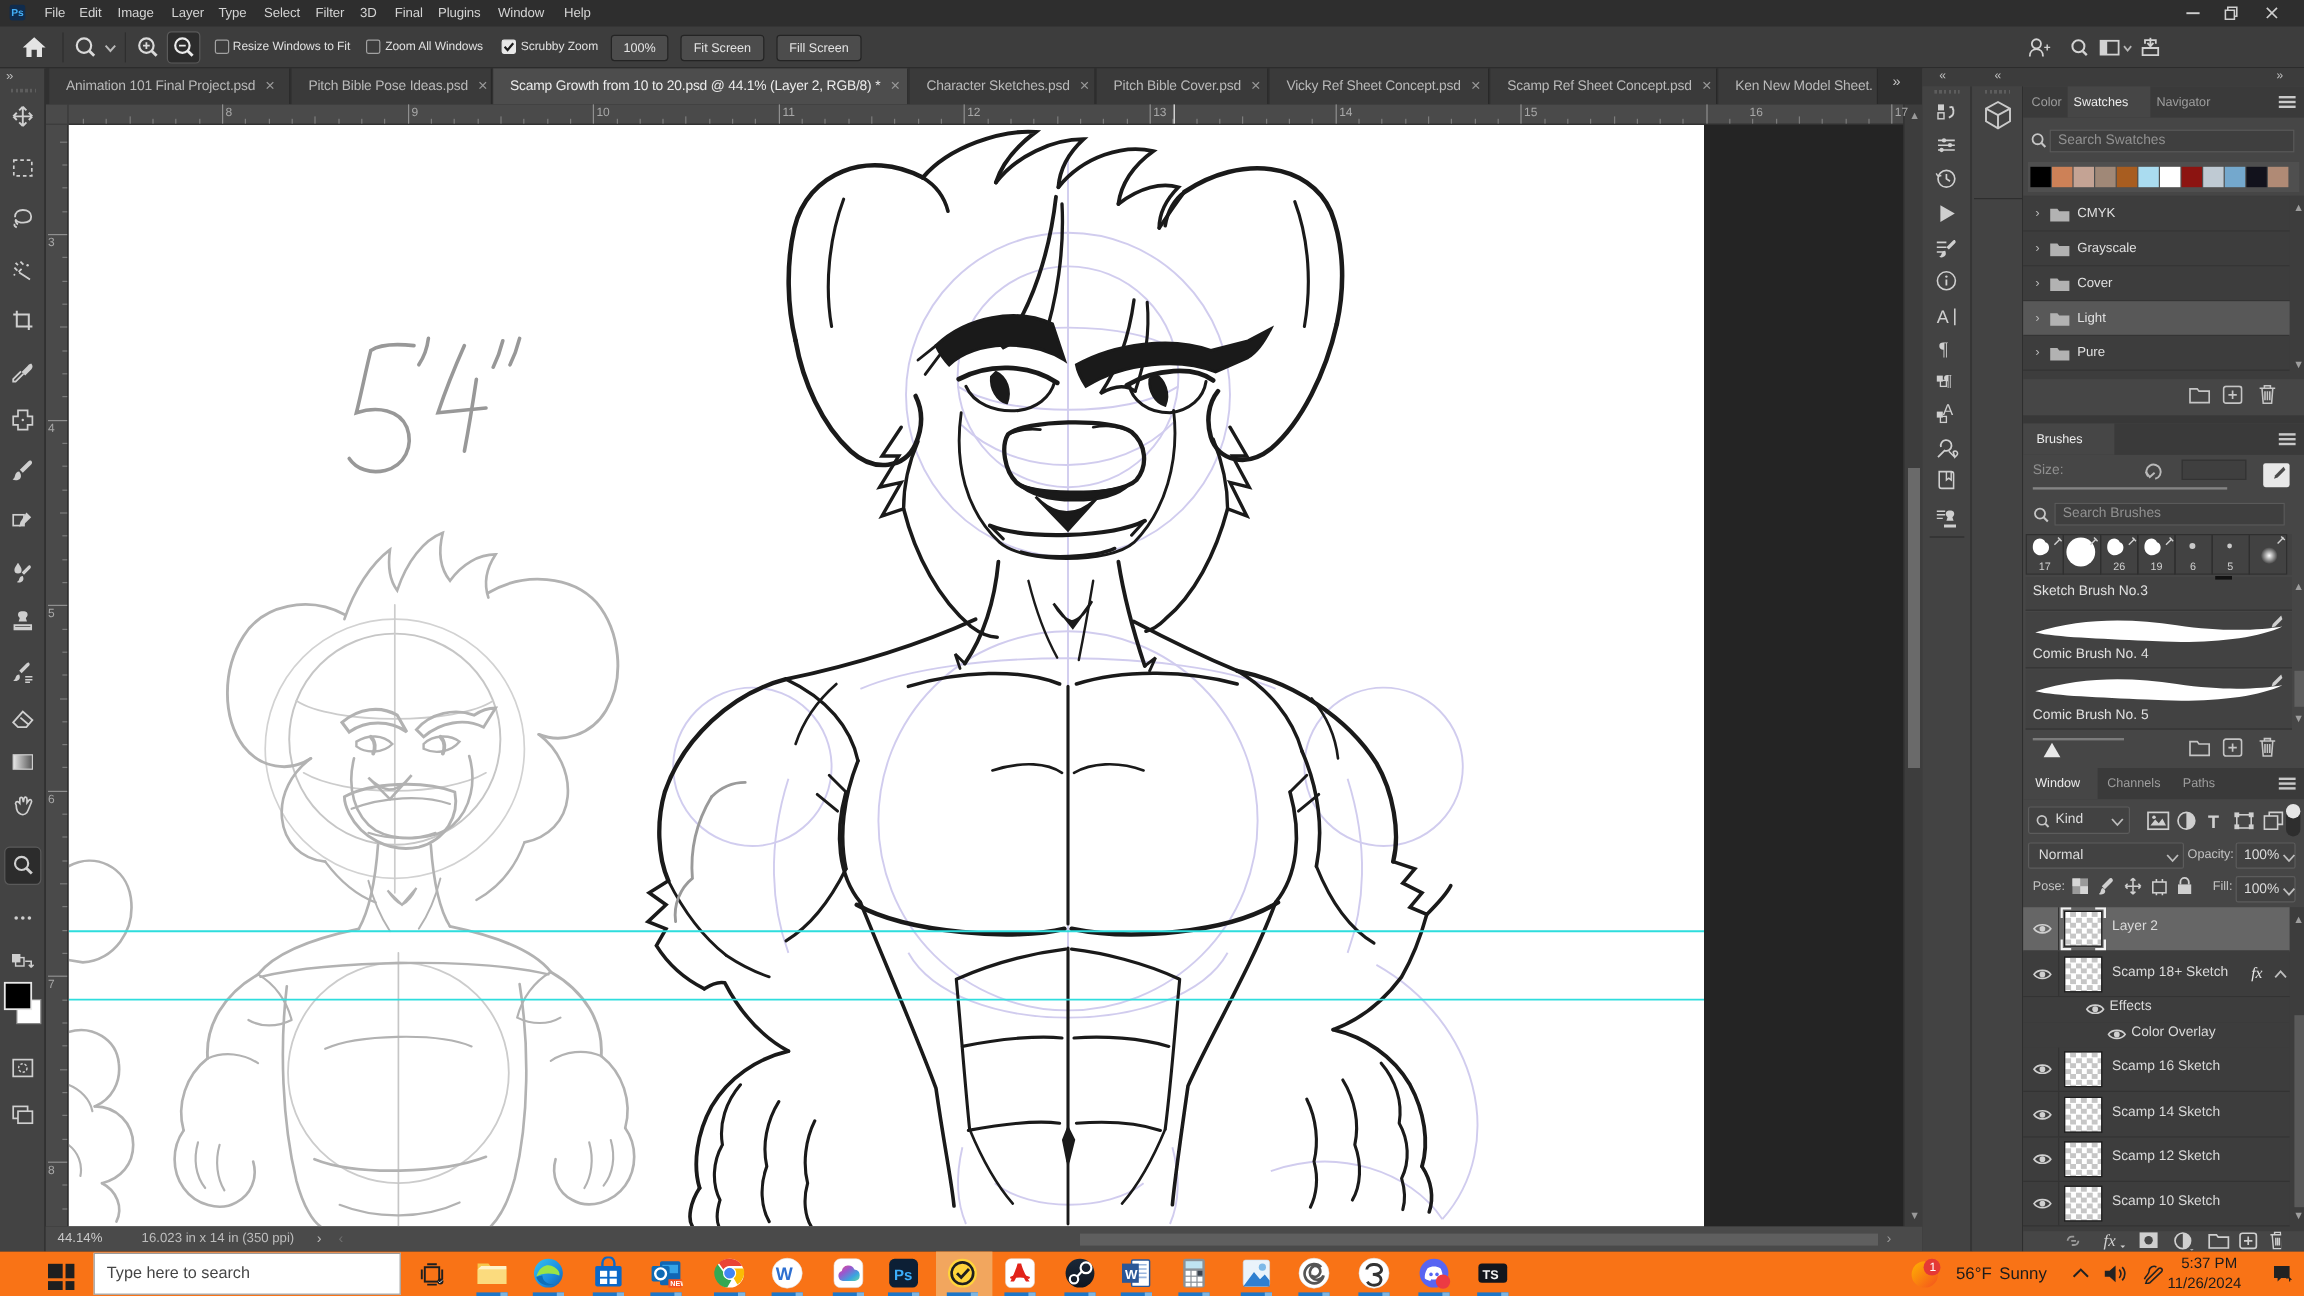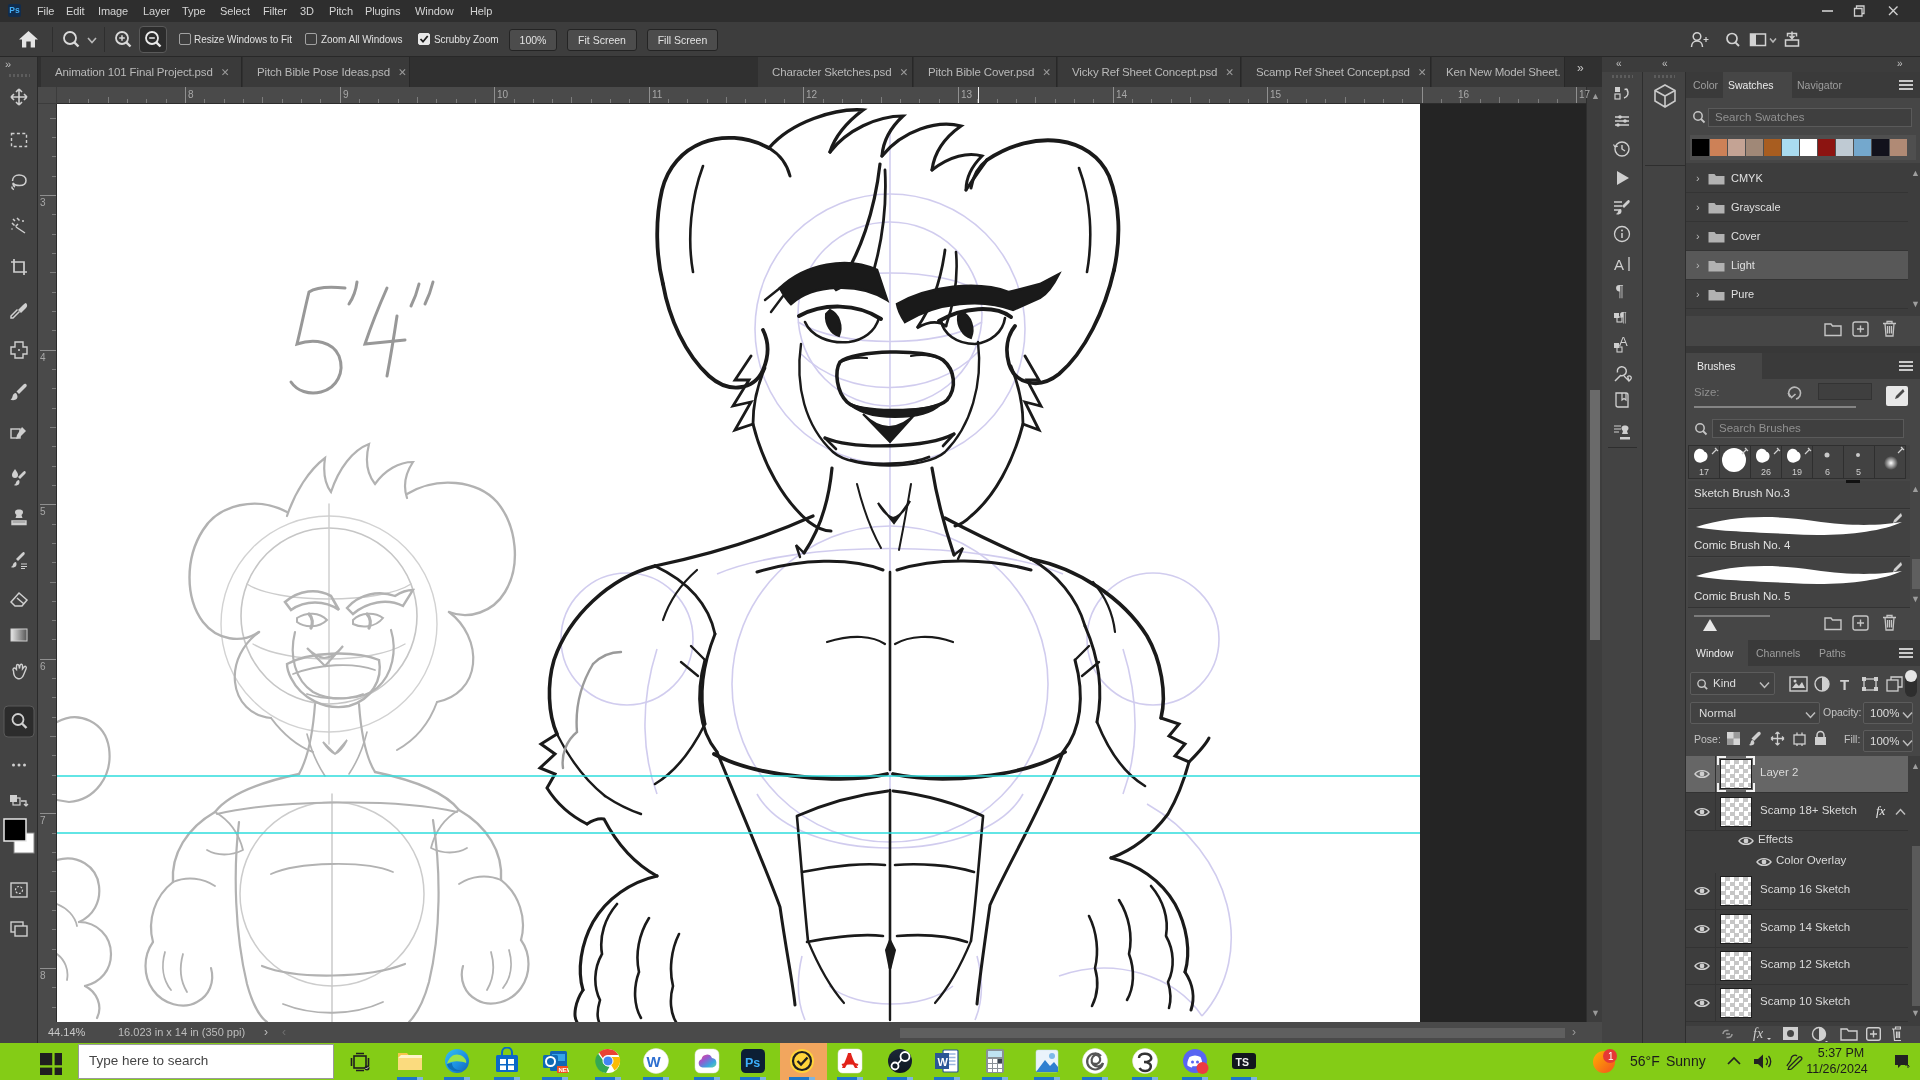--- a/index.html
+++ b/index.html
@@ -38,37 +38,37 @@
   .listrow { position:absolute; left:0; width:222px; height:29px; background:#3d3d3d; border-bottom:1px solid #343434;
      color:#e0e0e0; font-size:11px; line-height:29px; }
   .exp { position:absolute; left:10px; top:9px; width:7px; height:11px; color:#b8b8b8; font-size:11px; line-height:11px;}
   .layrow { position:absolute; left:0; width:222px; background:#3d3d3d; border-bottom:1px solid #333333;
      color:#dadada; font-size:11.5px; }
   .eyecol { position:absolute; left:0; top:0; bottom:0; width:30px; border-right:1px solid #333333; }
   .chk { position:absolute; width:32px; height:30px; background:
      repeating-conic-gradient(#c6c6c6 0 25%, #ffffff 0 50%) 0 0/ 9px 9px; border:1px solid #1e1e1e; }
   .ddown { position:absolute; background:#424242; border:1px solid #5c5c5c; border-radius:2px; color:#dcdcdc;
      font-size:11px; }
-  #taskbar { position:absolute; left:0; top:1043px; width:1920px; height:37px; background:#84cc16; }
+  #taskbar { position:absolute; left:0; top:1043px; width:1920px; height:37px; background:#f97316; }
   svg { display:block; }
 </style>
 </head>
 <body>
 
 <div id="menubar">
   <div class="abs" style="left:8px;top:4px;width:13px;height:13px;background:#102c4d;border-radius:2px;color:#43aef5;font-size:8.5px;font-weight:bold;text-align:center;line-height:13px;">Ps</div>
   <div class="menuitem" style="left:37px;">File</div>
   <div class="menuitem" style="left:66px;">Edit</div>
   <div class="menuitem" style="left:98px;">Image</div>
   <div class="menuitem" style="left:143px;">Layer</div>
   <div class="menuitem" style="left:182px;">Type</div>
   <div class="menuitem" style="left:220px;">Select</div>
   <div class="menuitem" style="left:263px;">Filter</div>
   <div class="menuitem" style="left:300px;">3D</div>
-  <div class="menuitem" style="left:329px;">Pitch</div>
+  <div class="menuitem" style="left:329px;">Final</div>
   <div class="menuitem" style="left:365px;">Plugins</div>
   <div class="menuitem" style="left:415px;">Window</div>
   <div class="menuitem" style="left:470px;">Help</div>
   <svg class="abs" style="left:1816px;top:0;" width="104" height="22" viewBox="0 0 104 22">
     <rect x="6" y="10.2" width="11" height="1.6" fill="#cfcfcf"></rect>
     <path d="M38.5 8.5 h7.5 v7.5 h-7.5 z M40.5 8.5 v-2.5 h7.5 v7.5 h-2.5" fill="none" stroke="#cfcfcf" stroke-width="1.3"></path>
     <path d="M73 6.5 L81.5 15 M81.5 6.5 L73 15" stroke="#cfcfcf" stroke-width="1.4"></path>
   </svg>
 </div>
 
@@ -117,20 +117,21 @@
     <path d="M82 7.5 l3 3.6 3-3.6" fill="none" stroke="#b5b5b5" stroke-width="1.5"></path>
     <path d="M99.5 5.5 v-3 h9 v3 M97.5 9 h13 v6 h-13 z" fill="none" stroke="#d2d2d2" stroke-width="1.5"></path>
     <path d="M104 0.5 v7 M101.5 4.8 l2.5 2.8 2.5-2.8" fill="none" stroke="#d2d2d2" stroke-width="1.5"></path>
   </svg>
 </div>
 
 <div id="tabbar">
   <div class="abs" style="left:0;top:0;width:41px;height:30px;background:#303030;color:#bdbdbd;font-size:11px;padding:1px 0 0 6px;">»</div>
   <div class="tab" style="left:41px;width:201px;"><span class="tx">Animation 101 Final Project.psd</span><span class="cl">✕</span></div>
   <div class="tab" style="left:243px;width:167px;"><span class="tx">Pitch Bible Pose Ideas.psd</span><span class="cl">✕</span></div>
+  <div class="tab active" style="left:411px;width:346px;"><span class="tx">Scamp Growth from 10 to 20.psd @ 44.1% (Layer 2, RGB/8) *</span><span class="cl">✕</span></div>
   <div class="tab" style="left:758px;width:155px;"><span class="tx">Character Sketches.psd</span><span class="cl">✕</span></div>
   <div class="tab" style="left:914px;width:143px;"><span class="tx">Pitch Bible Cover.psd</span><span class="cl">✕</span></div>
   <div class="tab" style="left:1058px;width:183px;"><span class="tx">Vicky Ref Sheet Concept.psd</span><span class="cl">✕</span></div>
   <div class="tab" style="left:1242px;width:189px;"><span class="tx">Scamp Ref Sheet Concept.psd</span><span class="cl">✕</span></div>
   <div class="tab" style="left:1432px;width:133px;"><span class="tx">Ken New Model Sheet.</span></div>
   <div class="abs" style="left:1577px;top:4px;color:#c5c5c5;font-size:12px;">»</div>
 </div>
 
 <div id="canvasarea">
     <svg id="art" width="1363" height="918" viewBox="0 0 1363 918">

